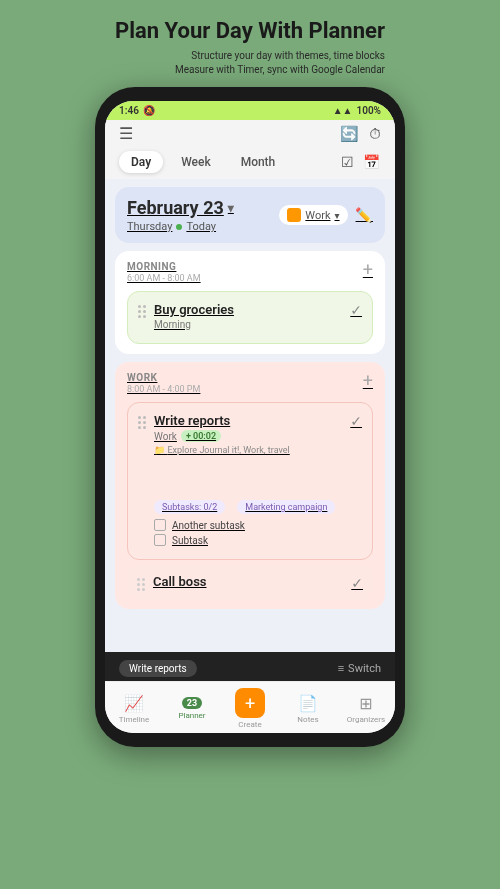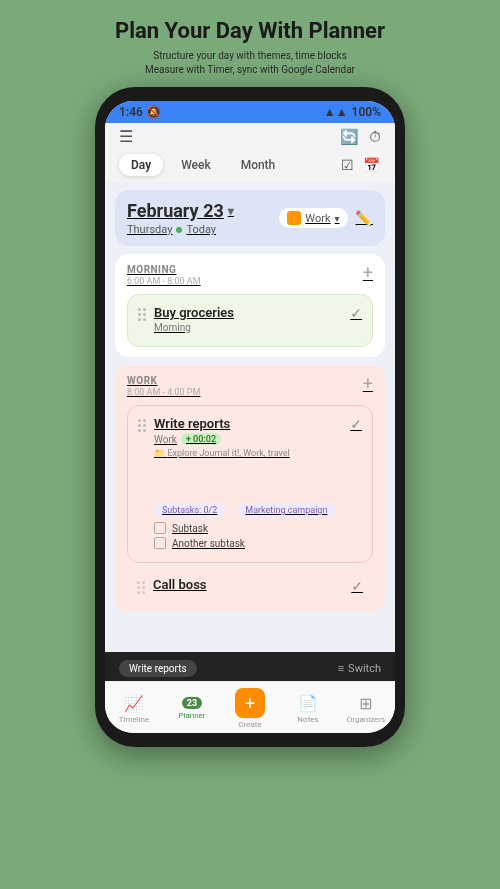--- a/index.html
+++ b/index.html
@@ -7,21 +7,21 @@
       width: 500px;
       height: 889px;
       background-color: #7aaa7a;
       font-family: -apple-system, BlinkMacSystemFont, 'Segoe UI', Roboto, sans-serif;
       display: flex;
       flex-direction: column;
       align-items: center;
       overflow: hidden;
     }
     .header-text {
-      text-align: center;
+      text-align: right;
       padding: 18px 20px 10px;
     }
     .header-title {
       font-size: 22px;
       font-weight: 700;
       color: #1a1a1a;
       margin-bottom: 6px;
     }
     .header-subtitle {
       font-size: 10px;
@@ -41,26 +41,26 @@
     }
     .phone-screen {
       flex: 1;
       background: #f4f4f4;
       border-radius: 28px;
       overflow: hidden;
       display: flex;
       flex-direction: column;
     }
     .status-bar {
-      background: #3b82f6;
+      background: #bef264;
       display: flex;
       justify-content: space-between;
       align-items: center;
       padding: 4px 14px;
-      font-size: 12px;
+      font-size: 10px;
       font-weight: 600;
       color: #333;
     }
     .status-left { display: flex; align-items: center; gap: 4px; }
     .status-right { display: flex; align-items: center; gap: 4px; }
     .top-bar {
       background: #f4f4f4;
       display: flex;
       justify-content: space-between;
       align-items: center;
@@ -517,25 +517,25 @@
             <div class="task-tags">
               📁 <span>Explore Journal it!,  Work,  travel</span>
             </div>
             <div class="subtask-chips">
               <span class="chip">Subtasks: 0/2</span>
               <span class="chip">Marketing campaign</span>
             </div>
             <div class="subtask-list">
               <div class="subtask-item">
                 <span class="checkbox"></span>
-                <span>Subtask</span>
+                <span>Another subtask</span>
               </div>
               <div class="subtask-item">
                 <span class="checkbox"></span>
-                <span>Another subtask</span>
+                <span>Subtask</span>
               </div>
             </div>
           </div>
           <span class="task-check">✓</span>
         </div>
 
         <div class="call-boss-card">
           <div class="drag-handle">
             <div class="drag-dot-row">
                 <div class="drag-dot" style="background:#ccc;"></div>

